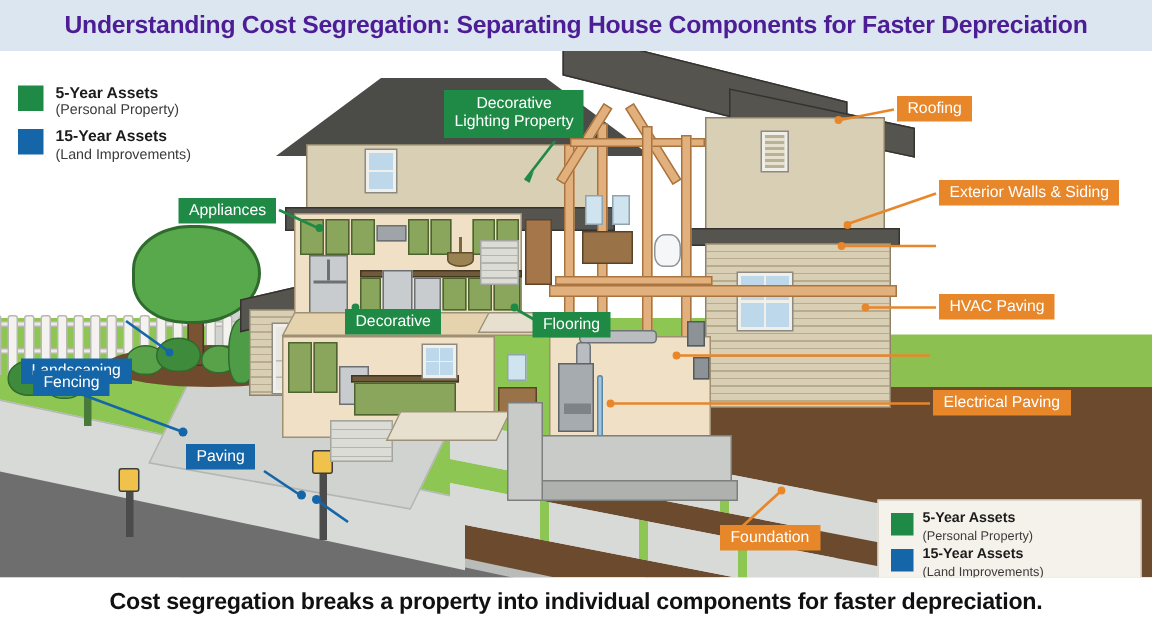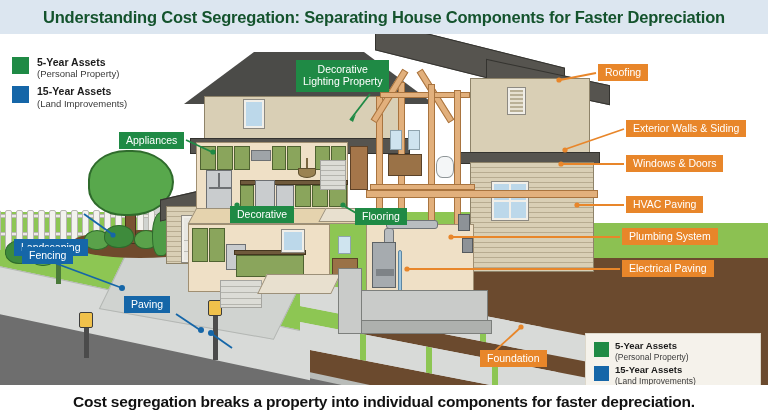--- a/index.html
+++ b/index.html
@@ -11,21 +11,21 @@
   }
   #infographic { position: relative; width: 768px; height: 419px; }
 
   
   .title-band {
     position: absolute; left: 0; top: 0; width: 768px; height: 34px;
     background: #dce6f0;
     display: flex; align-items: center; justify-content: center;
   }
   .title-text {
-    font-size: 16.5px; font-weight: bold; color: #14532d;
+    font-size: 16.5px; font-weight: bold; color: #4c1d95;
     letter-spacing: -0.2px; white-space: nowrap;
   }
 
   
   .scene {
     position: absolute; left: 0; top: 34px; width: 768px; height: 351px;
     background: #ffffff; overflow: hidden;
   }
   .layer { position: absolute; }
 
@@ -461,23 +461,21 @@
     <div class="chip green" style="left:119px;top:98px;">Appliances</div>
     <div class="chip green" style="left:230px;top:172px;">Decorative</div>
     <div class="chip green" style="left:355px;top:174px;">Flooring</div>
 
     <div class="chip blue" style="left:14px;top:165px;margin-top:40px;">Landscaping</div>
     <div class="chip blue" style="left:22px;top:213px;">Fencing</div>
     <div class="chip blue" style="left:124px;top:262px;">Paving</div>
 
     <div class="chip orange" style="left:598px;top:30px;">Roofing</div>
     <div class="chip orange" style="left:626px;top:86px;">Exterior Walls &amp; Siding</div>
-    <div class="chip orange" style="left:626px;top:121px;">Windows &amp; Doors</div>
     <div class="chip orange" style="left:626px;top:162px;">HVAC Paving</div>
-    <div class="chip orange" style="left:622px;top:194px;">Plumbing System</div>
     <div class="chip orange" style="left:622px;top:226px;">Electrical Paving</div>
     <div class="chip orange" style="left:480px;top:316px;">Foundation</div>
 
     <div class="legend-top">
       <div class="legend-row">
         <div class="legend-swatch" style="background:#1F8A45;"></div>
         <div>
           <div class="legend-title">5-Year Assets</div>
           <div class="legend-sub">(Personal Property)</div>
         </div>

